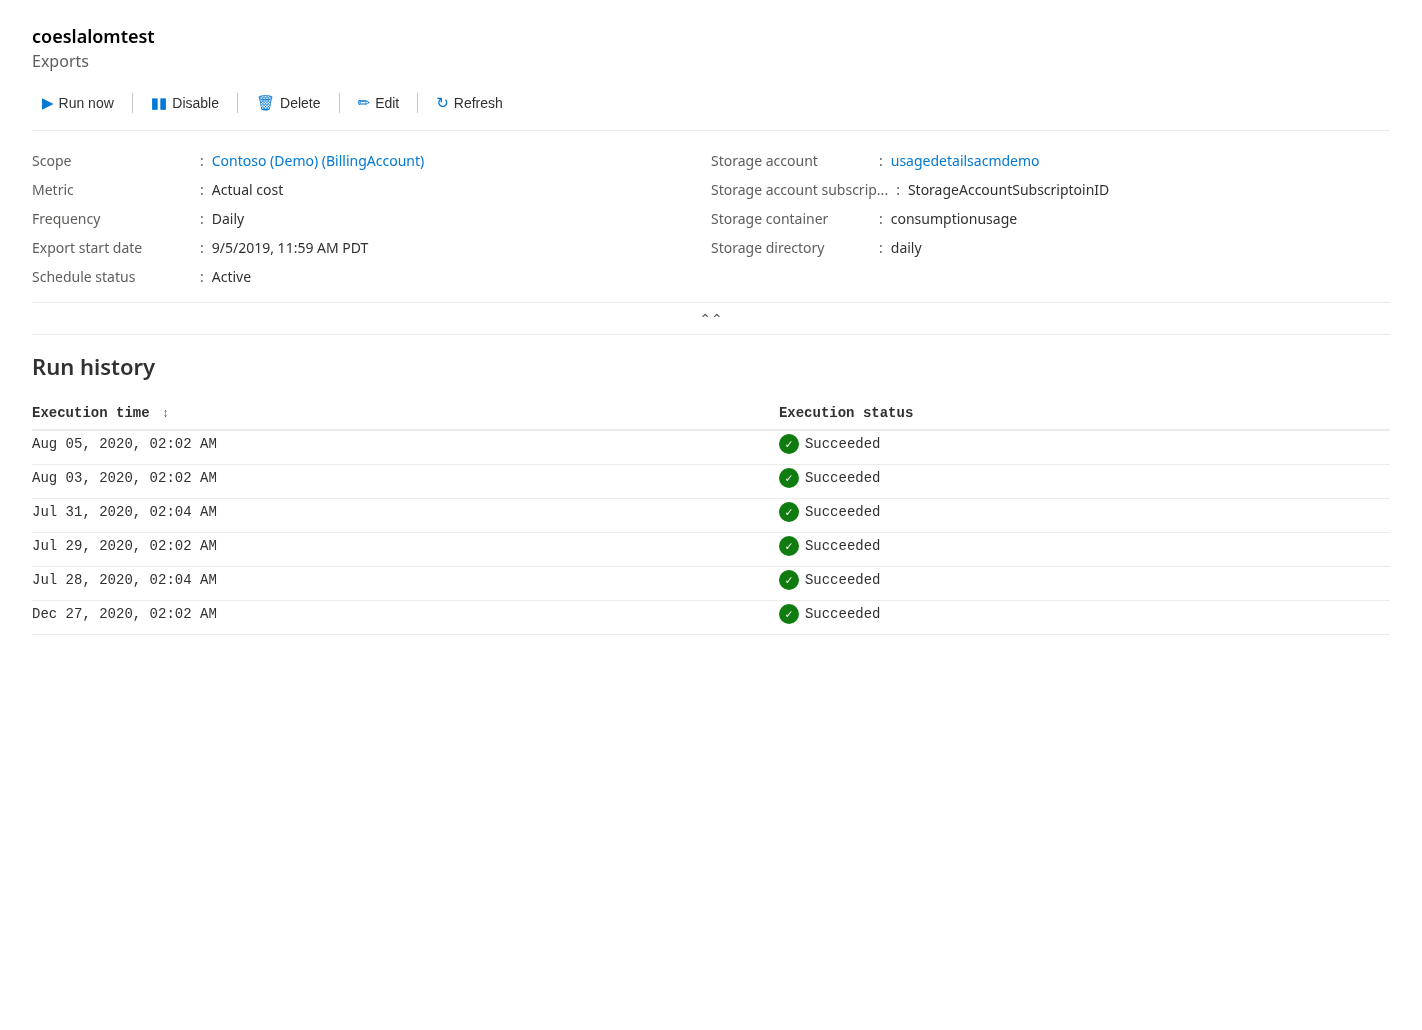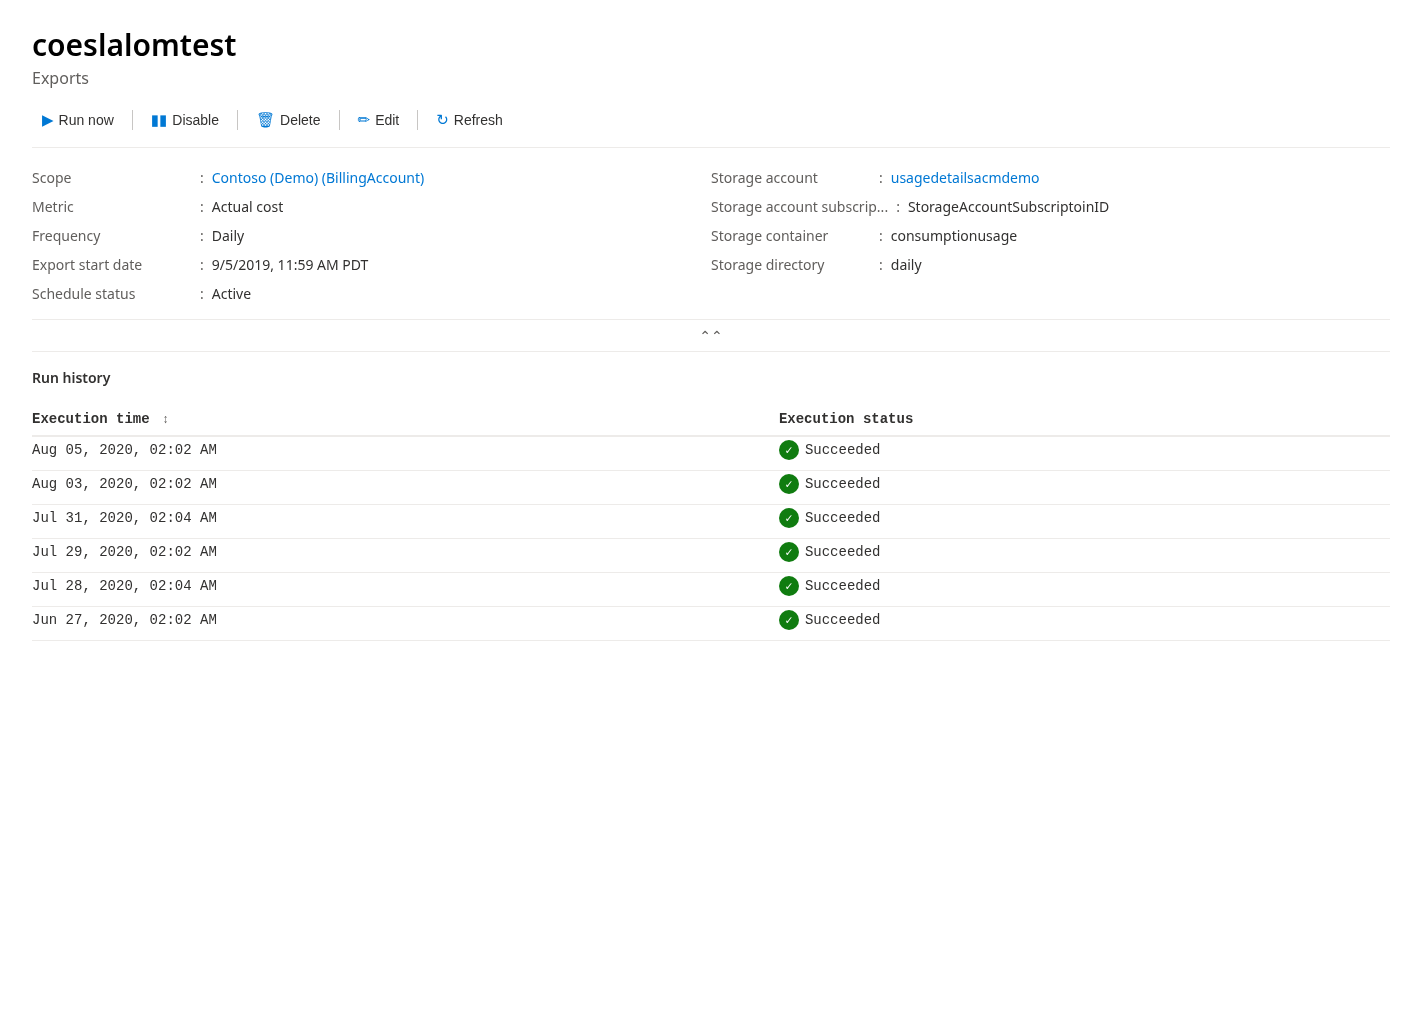--- a/index.html
+++ b/index.html
@@ -4,21 +4,21 @@
   <style>
     * { box-sizing: border-box; margin: 0; padding: 0; }
     body {
       font-family: 'Segoe UI', system-ui, sans-serif;
       font-size: 14px;
       color: #323130;
       background: #fff;
       padding: 24px 32px;
     }
     h1 {
-      font-size: 30px;
+      font-size: 18px;
       font-weight: 600;
       color: #000;
       margin-bottom: 2px;
     }
     .breadcrumb {
       font-size: 16px;
       color: #605e5c;
       margin-bottom: 16px;
     }
     .toolbar {
@@ -89,21 +89,21 @@
       justify-content: center;
       align-items: center;
       border-top: 1px solid #edebe9;
       border-bottom: 1px solid #edebe9;
       padding: 6px;
       cursor: pointer;
       color: #605e5c;
       margin: 16px 0;
     }
     .section-title {
-      font-size: 14px;
+      font-size: 22px;
       font-weight: 600;
       margin-bottom: 16px;
     }
     .run-history-table {
       width: 100%;
       border-collapse: collapse;
     }
     .run-history-table th {
       text-align: left;
       font-weight: 600;
@@ -316,21 +316,21 @@
         <tr>
           <td>Jul 28, 2020, 02:04 AM</td>
           <td>
             <div class="status-cell">
               <span class="status-icon-success">✓</span>
               <span>Succeeded</span>
             </div>
           </td>
         </tr>
         <tr>
-          <td>Jun 27, 2020, 02:02 AM</td>
+          <td>Dec 27, 2020, 02:02 AM</td>
           <td>
             <div class="status-cell">
               <span class="status-icon-success">✓</span>
               <span>Succeeded</span>
             </div>
           </td>
         </tr>
       </tbody>
   </table>
 </div>

